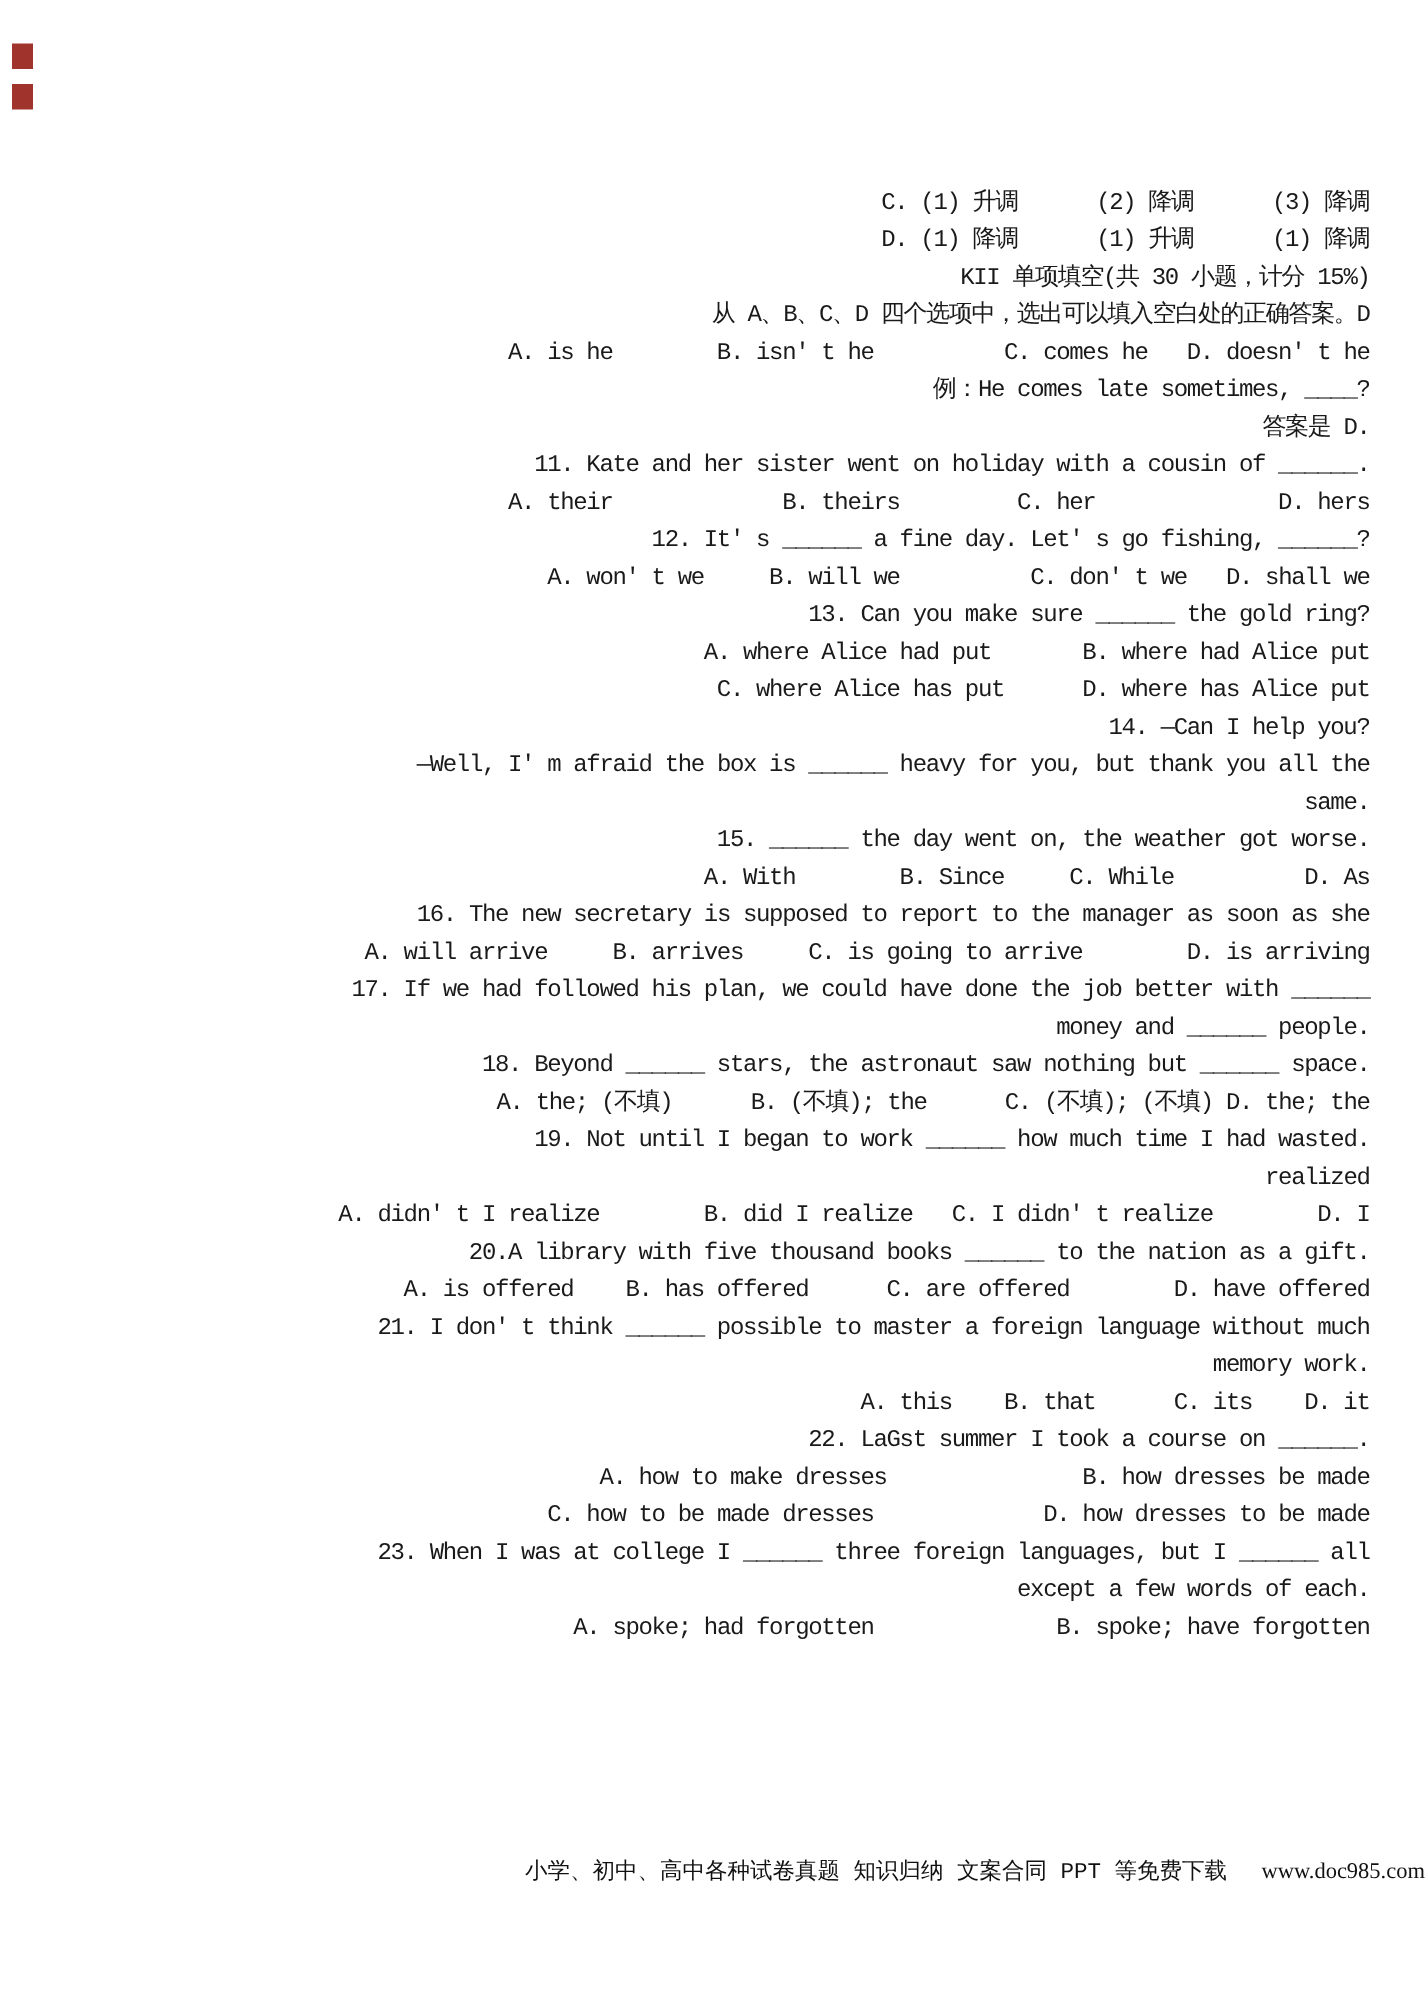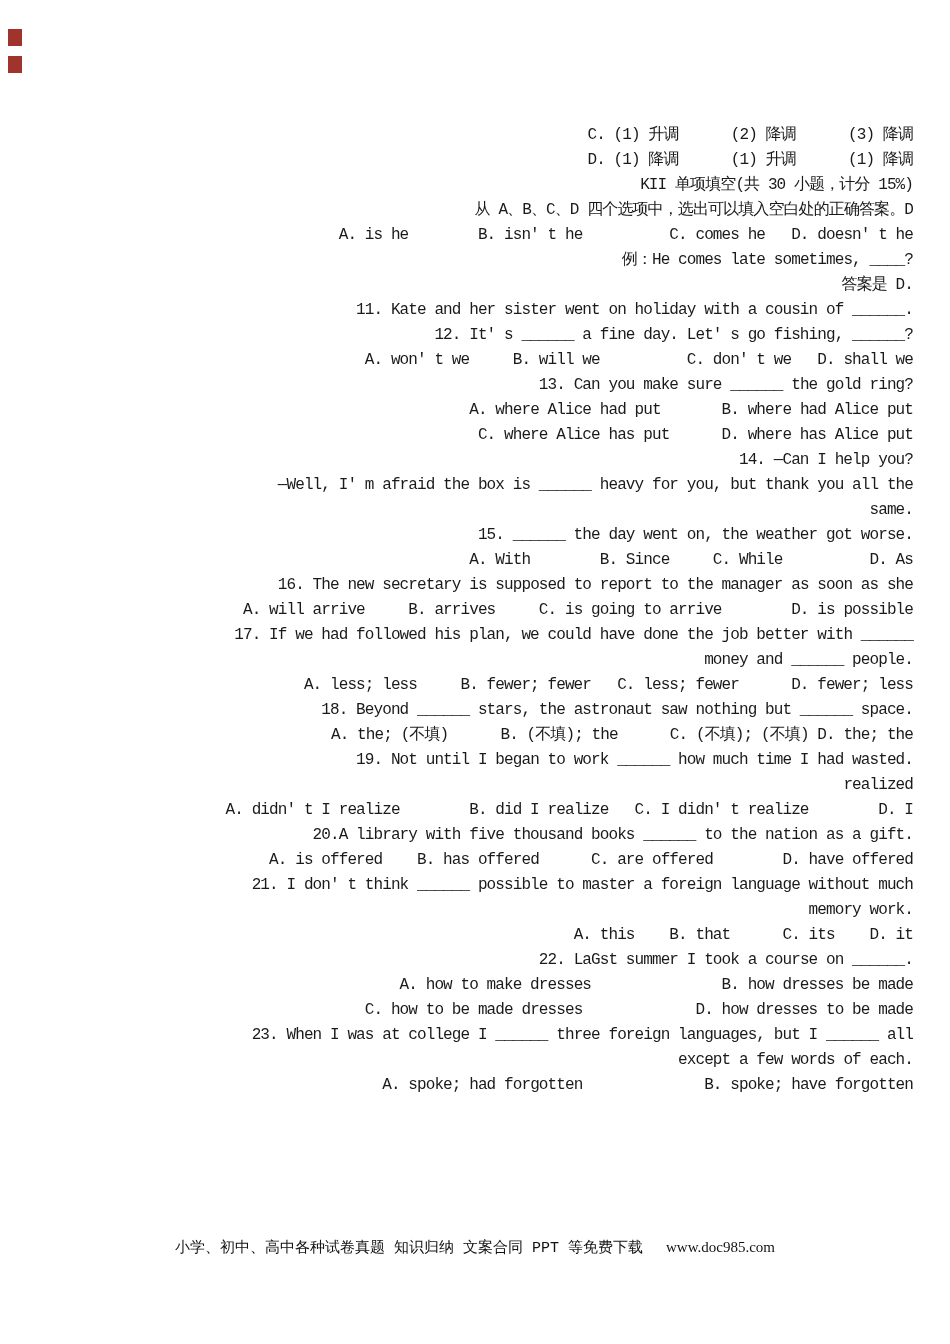--- a/index.html
+++ b/index.html
@@ -37,21 +37,21 @@
     letter-spacing: -0.9px;
     line-height: 25px;
     height: 25px;
     color: #1a1a1a;
   }
   .footer {
     position: absolute;
     left: 0;
     top: 1238px;
     width: 950px;
-    text-align: center;
+    text-align: right;
     font-size: 15px;
     letter-spacing: 0;
     color: #111111;
   }
   .footer .site {
     font-family: "Liberation Serif", "DejaVu Serif", serif;
     margin-left: 14px;
   }
 </style>
 </head>
@@ -65,35 +65,35 @@
   <div class="doc-body">
 
   <div class="line">C. (1) 升调      (2) 降调      (3) 降调</div>
       <div class="line">D. (1) 降调      (1) 升调      (1) 降调</div>
       <div class="line">KII 单项填空(共 30 小题，计分 15%)</div>
       <div class="line">从 A、B、C、D 四个选项中，选出可以填入空白处的正确答案。D</div>
       <div class="line">A. is he        B. isn' t he          C. comes he   D. doesn' t he</div>
       <div class="line">例：He comes late sometimes, ____?</div>
       <div class="line">答案是 D.</div>
       <div class="line">11. Kate and her sister went on holiday with a cousin of ______.</div>
+      <div class="line">A. their             B. theirs         C. her              D. hers</div>
       <div class="line">12. It' s ______ a fine day. Let' s go fishing, ______?</div>
       <div class="line">A. won' t we     B. will we          C. don' t we   D. shall we</div>
       <div class="line">13. Can you make sure ______ the gold ring?</div>
       <div class="line">A. where Alice had put       B. where had Alice put</div>
       <div class="line">C. where Alice has put      D. where has Alice put</div>
       <div class="line">14. —Can I help you?</div>
       <div class="line">—Well, I' m afraid the box is ______ heavy for you, but thank you all the</div>
       <div class="line">same.</div>
       <div class="line">15. ______ the day went on, the weather got worse.</div>
       <div class="line">A. With        B. Since     C. While          D. As</div>
       <div class="line">16. The new secretary is supposed to report to the manager as soon as she</div>
-      <div class="line">A. will arrive     B. arrives     C. is going to arrive        D. is possible</div>
+      <div class="line">A. will arrive     B. arrives     C. is going to arrive        D. is arriving</div>
       <div class="line">17. If we had followed his plan, we could have done the job better with ______</div>
       <div class="line">money and ______ people.</div>
-      <div class="line">A. less; less     B. fewer; fewer   C. less; fewer      D. fewer; less</div>
       <div class="line">18. Beyond ______ stars, the astronaut saw nothing but ______ space.</div>
       <div class="line">A. the; (不填)      B. (不填); the      C. (不填); (不填) D. the; the</div>
       <div class="line">19. Not until I began to work ______ how much time I had wasted.</div>
       <div class="line">realized</div>
       <div class="line">A. didn' t I realize        B. did I realize   C. I didn' t realize        D. I</div>
       <div class="line">20.A library with five thousand books ______ to the nation as a gift.</div>
       <div class="line">A. is offered    B. has offered      C. are offered        D. have offered</div>
       <div class="line">21. I don' t think ______ possible to master a foreign language without much</div>
       <div class="line">memory work.</div>
       <div class="line">A. this    B. that      C. its    D. it</div>

